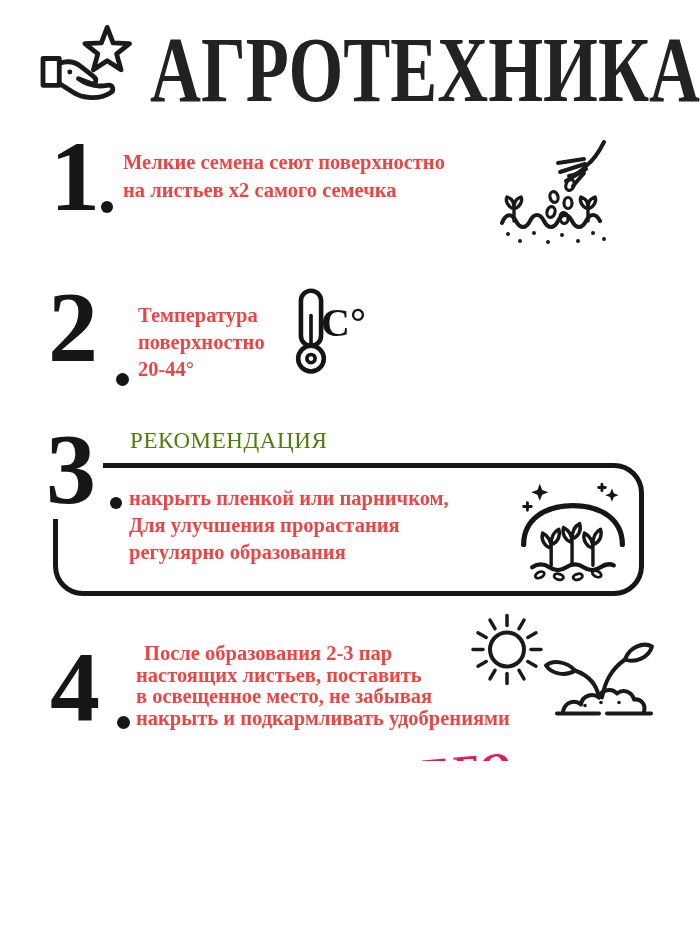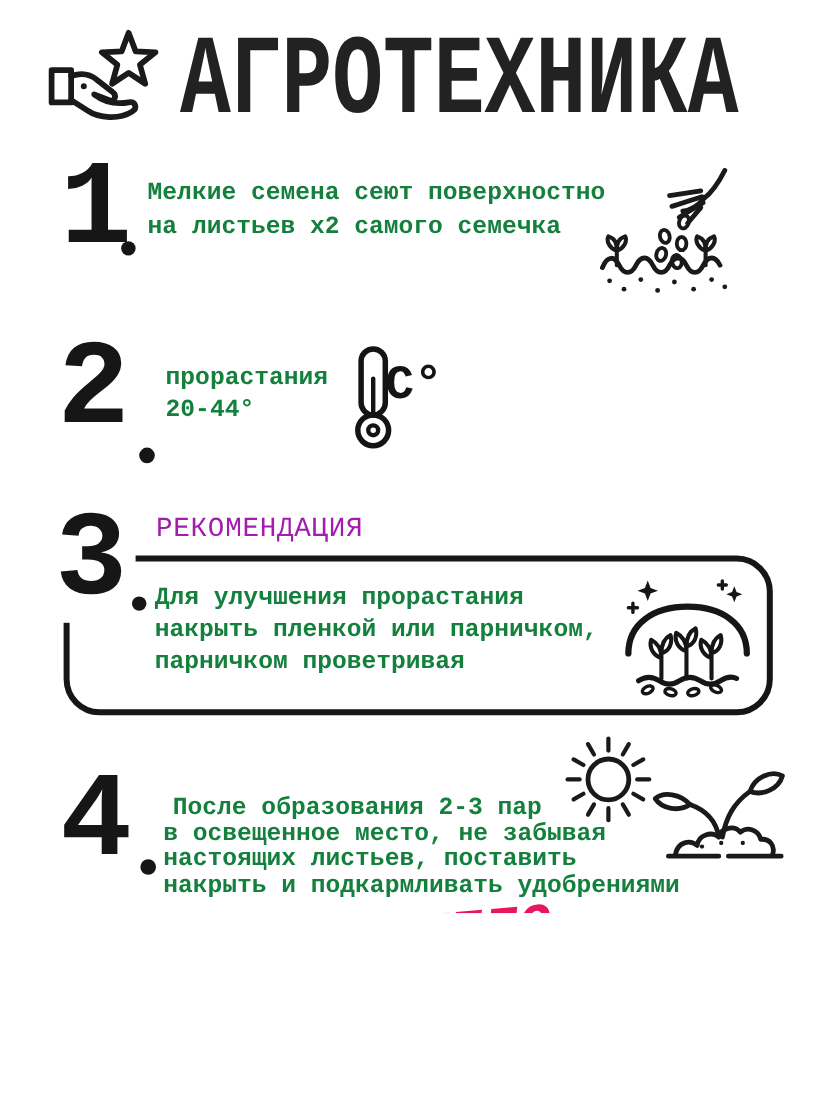--- a/index.html
+++ b/index.html
@@ -1,36 +1,36 @@
 <!DOCTYPE html>
 <html><head>
 <meta charset="utf-8">
 <style>
   html,body{margin:0;padding:0;background:#ffffff;}
   #canvas{
     position:relative;width:700px;height:761px;background:#ffffff;
-    font-family:Liberation Mono, monospace;color:#1a1a1a;
+    font-family:Liberation Serif, serif;color:#1a1a1a;
     overflow:hidden;
   }
   .abs{position:absolute;}
   
   .title{
     font-size:94px;font-weight:700;line-height:1;color:#222;
     transform:scaleX(0.75);transform-origin:left top;white-space:nowrap;
     letter-spacing:0px;
   }
   
   .digit{font-size:100px;font-weight:700;line-height:1;color:#161616;}
   .ndot{background:#161616;border-radius:50%;}
   
-  .body{font-size:20.5px;font-weight:700;line-height:28px;color:#15803d;white-space:nowrap;}
-  .body.tight{line-height:21.5px;margin-top:20px;}
+  .body{font-size:20.5px;font-weight:700;line-height:28px;color:#ef4444;white-space:nowrap;}
+  .body.tight{line-height:21.5px;}
   .body.mid{line-height:27px;}
   
-  .rec-label{font-size:23px;font-weight:400;letter-spacing:0.6px;color:#a21caf;white-space:nowrap;}
+  .rec-label{font-size:23px;font-weight:400;letter-spacing:0.6px;color:#4d7c0f;white-space:nowrap;}
   .rec-box{border:5px solid #161616;border-radius:30px;background:#fff;z-index:1;}
   .digit-mask{background:#ffffff;z-index:2;padding:0 7px 0 4px;}
   .c-label{font-size:40px;font-weight:700;color:#141414;line-height:1;}
   
   .brand-word{font-size:28px;font-weight:700;line-height:30px;color:#232323;
     transform:scaleX(0.94);transform-origin:left top;letter-spacing:0;}
   .divider{width:4.5px;background:#151515;}
   .slogan{transform:rotate(-5deg);transform-origin:left top;color:#e6175e;font-style:italic;white-space:nowrap;}
   .slogan-l1{font-size:46px;font-weight:700;letter-spacing:1px;line-height:1.08;}
   .slogan-l2{font-size:64px;font-weight:700;letter-spacing:1px;line-height:1.02;margin-top:-2px;}
@@ -84,41 +84,42 @@
           <circle cx="80" cy="102" r="2"></circle>
         <circle cx="95" cy="94" r="2"></circle>
           <circle cx="106" cy="100" r="2"></circle>
       </g>
     </svg>
   </div>
 
   <div class="abs digit" style="left:48px;top:277px;">2</div>
   <div class="abs ndot" style="left:116px;top:373px;width:13px;height:13px;"></div>
   <div class="abs body mid" style="left:138px;top:302px;">
-    <div>прорастания</div>
+    <div>Температура</div>
+    <div>поверхностно</div>
     <div>20-44°</div>
   </div>
   <div class="abs" style="left:287px;top:288px;width:48px;height:88px;">
     <svg width="48" height="88" viewBox="0 0 52 96" fill="none" stroke="#141414" stroke-width="5" stroke-linecap="round" stroke-linejoin="round">
       <rect x="15" y="3" width="22" height="60" rx="11"></rect>
       <path d="M26 30 L26 62" stroke-width="4"></path>
       <circle cx="26" cy="77" r="14"></circle>
       <circle cx="26" cy="77" r="4.5" stroke-width="4"></circle>
     </svg>
   </div>
   <div class="abs c-label" style="left:321px;top:303px;">C°</div>
 
   <div class="abs rec-label" style="left:130px;top:428px;">РЕКОМЕНДАЦИЯ</div>
   <div class="abs rec-box" style="left:53px;top:463px;width:581px;height:123px;"></div>
   <div class="abs digit digit-mask" style="left:42px;top:419px;">3</div>
   <div class="abs ndot" style="left:110px;top:497px;width:12px;height:12px;z-index:2;"></div>
   <div class="abs body mid" style="left:129px;top:485px;z-index:2;">
+    <div>накрыть пленкой или парничком,</div>
     <div>Для улучшения прорастания</div>
-    <div>накрыть пленкой или парничком,</div>
-    <div>парничком проветривая</div>
+    <div>регулярно образования</div>
   </div>
   <div class="abs" style="left:517px;top:481px;width:112px;height:108px;z-index:2;">
     <svg width="112" height="108" viewBox="0 0 118 112" fill="none" stroke="#161616" stroke-width="5.5" stroke-linecap="round" stroke-linejoin="round">
       <path d="M7 66 C7 40 29 25 59 25 C89 25 111 40 111 66"></path>
       <g stroke-width="3.6">
         <path d="M36 88 L36 66 M36 70 C29 68 25 61 27 54 C33 57 36 63 36 70 M36 66 C43 64 46 57 44 50 C38 53 36 59 36 66"></path>
         <path d="M58 88 L58 60 M58 64 C51 62 47 55 49 48 C55 51 58 57 58 64 M58 60 C65 58 68 51 66 44 C60 47 58 53 58 60"></path>
         <path d="M80 88 L80 66 M80 70 C73 68 69 61 71 54 C77 57 80 63 80 70 M80 66 C87 64 90 57 88 50 C82 53 80 59 80 66"></path>
       </g>
       <path d="M16 90 C22 86 28 86 34 90 C40 94 46 94 52 90 C58 86 64 86 70 90 C76 94 82 94 88 90 C94 86 98 86 102 88" stroke-width="4.5"></path>
@@ -166,22 +167,22 @@
       <path d="M134 88 C132 76 124 66 110 61"></path>
       <path d="M137 88 C140 72 146 60 160 50"></path>
       <path d="M110 61 C102 52 88 50 81 56 C87 65 101 67 110 61 Z"></path>
       <path d="M160 50 C164 38 178 32 187 37 C184 48 170 54 160 50 Z"></path>
     </svg>
   </div>
   <div class="abs digit" style="left:50px;top:637px;">4</div>
   <div class="abs ndot" style="left:117px;top:716px;width:13px;height:13px;"></div>
   <div class="abs body tight" style="left:136px;top:643px;">
     <div style="padding-left:8px;">После образования 2-3 пар</div>
+    <div>настоящих листьев, поставить</div>
     <div>в освещенное место, не забывая</div>
-    <div>настоящих листьев, поставить</div>
     <div>накрыть и подкармливать удобрениями</div>
   </div>
 
   <div class="abs" style="left:50px;top:777px;width:60px;height:70px;">
     <svg width="60" height="70" viewBox="0 0 68 66" fill="none" stroke="#232323" stroke-width="4.5" stroke-linecap="round" stroke-linejoin="round">
       <path d="M26 6 C14 10 6 21 6 33 C6 48 17 59 32 60 C41 61 48 56 50 49"></path>
       <path d="M26 6 C32 2 41 2 46 7 C42 9 39 11 37 14 C46 19 52 27 52 35 C52 40 50 44 47 46"></path>
       <path d="M47 46 C41 43 35 45 34 51 C33.5 56 38 60 43 58"></path>
       <path d="M50 49 C54 47 59 48 62 52 C58 55 53 55 50 52"></path>
     </svg>

